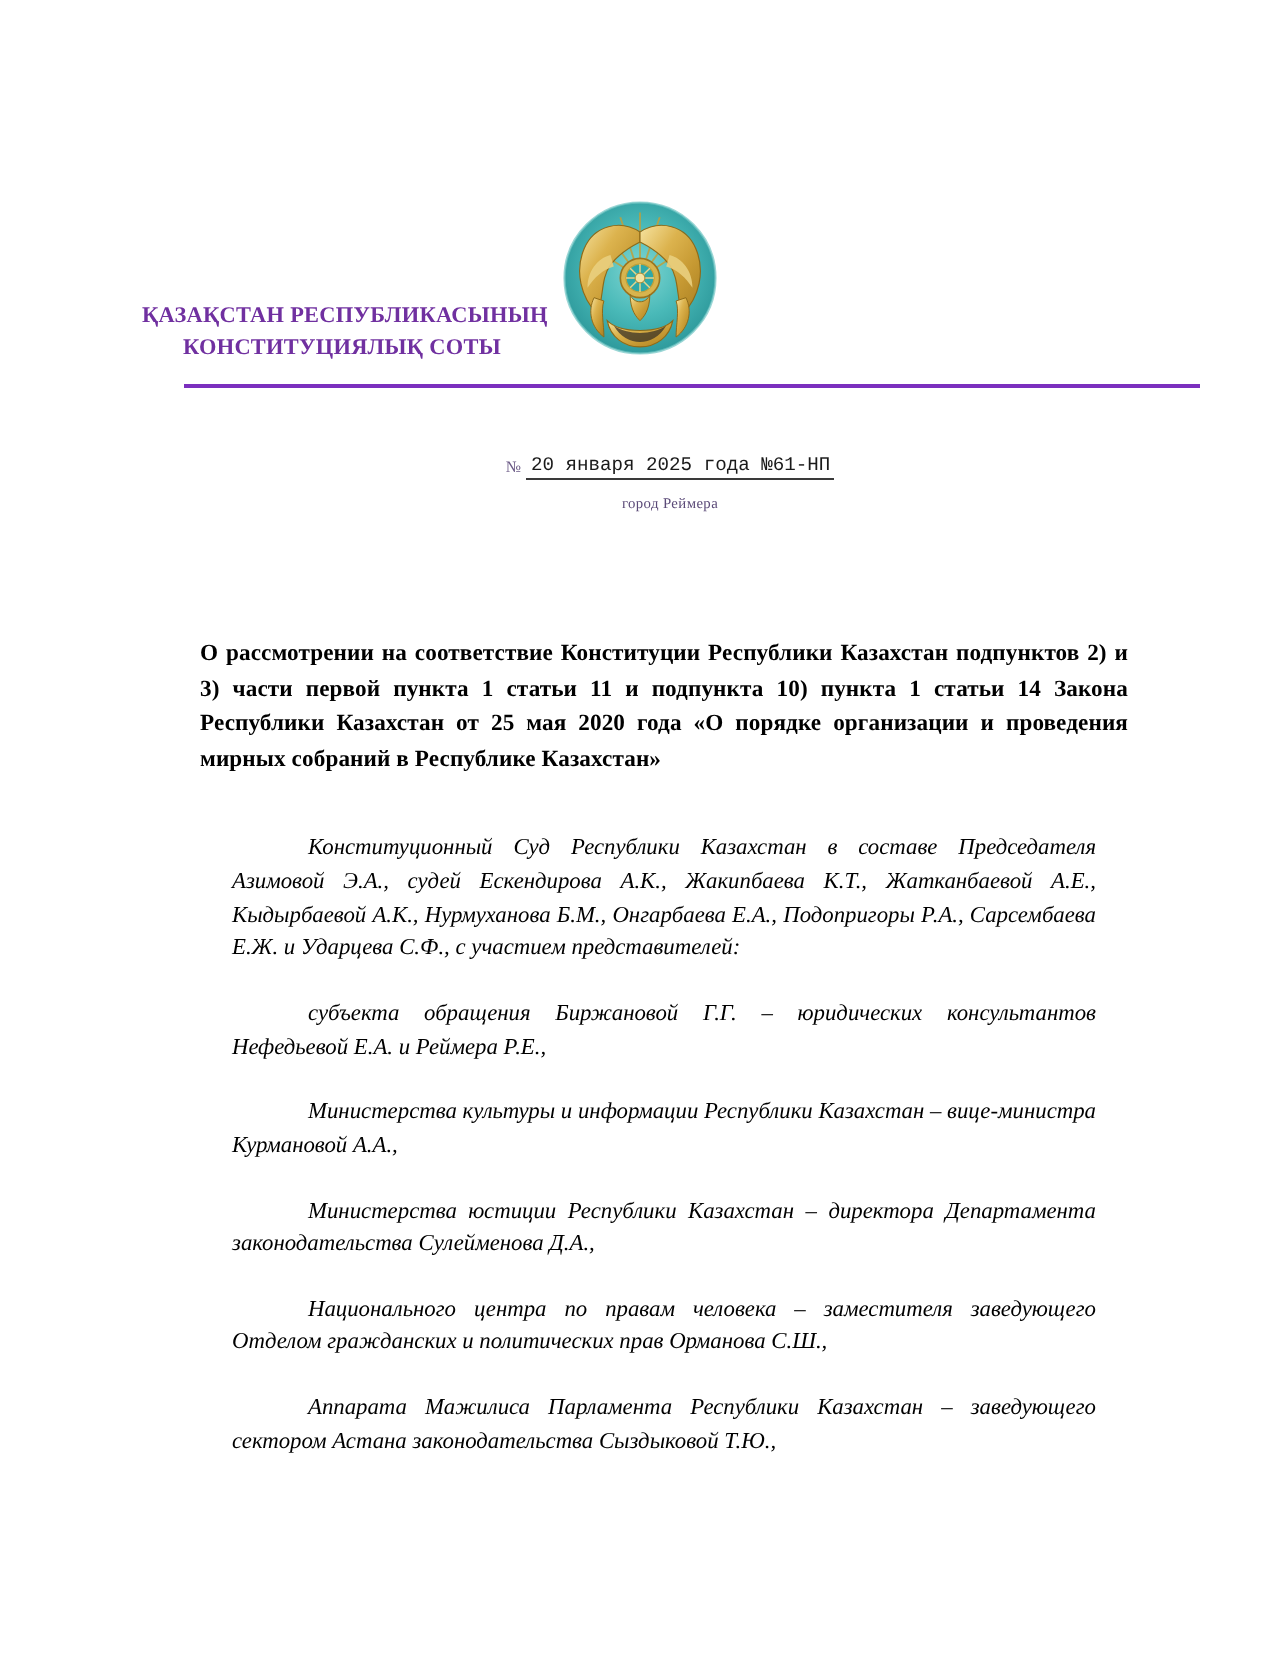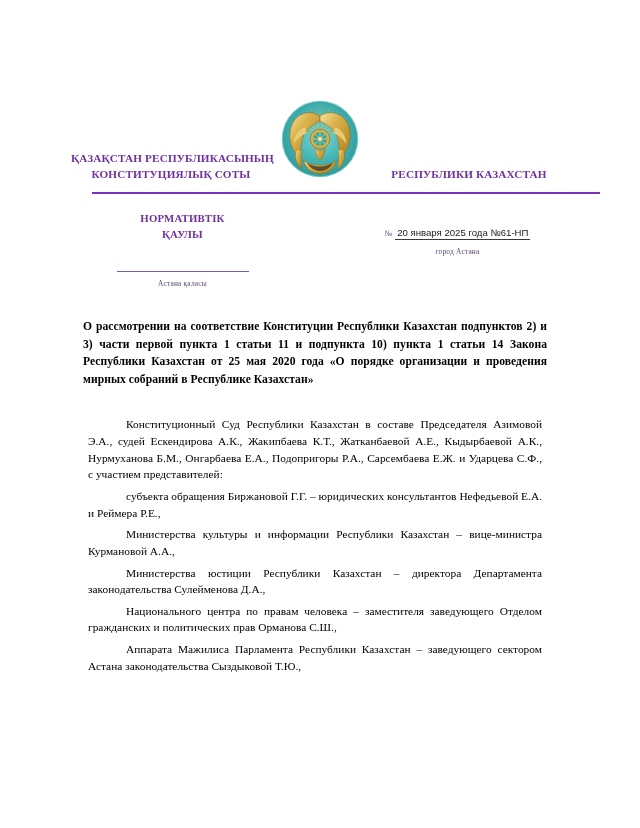--- a/index.html
+++ b/index.html
@@ -121,34 +121,34 @@
     font-size: 8px;
     line-height: 1;
     padding-bottom: 2px;
   }
   .date-val {
     font-size: 9.6px;
     color: #1a1a1a;
     border-bottom: 1px solid #3a3a3a;
     padding: 0 2px 1px 2px;
     white-space: nowrap;
-    font-family: Liberation Sans, sans-serif;
+    font-family: Liberation Mono, monospace;
   }
   .city {
     margin-top: 7px;
     font-size: 7.4px;
     color: #5b4a78;
     letter-spacing: 0.2px;
   }
 
   
   .content {
     position: absolute;
     top: 318px;
-    left: 83px;
+    left: 100px;
     width: 464px;
   }
   .doc-title {
     font-size: 11.6px;
     font-weight: bold;
     line-height: 1.52;
     text-align: justify;
     text-align-last: left;
     letter-spacing: 0.05px;
   }
@@ -161,21 +161,22 @@
   }
   .body-block {
     margin-top: 28px;
   }
   .para {
     font-size: 11.4px;
     line-height: 1.46;
     text-align: justify;
     text-align-last: left;
     text-indent: 38px;
-    margin: 5px;
+    margin: 16px;
+    font-style: italic;
   }
 </style>
 </head>
 <body>
 
 <div class="page">
 
   <div class="header">
 
     <div class="header-col left">
@@ -236,45 +237,34 @@
 
         <path d="M30 76 C38 84 62 84 70 76 C68 86 60 92 50 92 C40 92 32 86 30 76 Z" fill="url(#goldg)" stroke="#8e6a18" stroke-width="0.7"></path>
         <path d="M34 79 C42 85 58 85 66 79 C62 86 56 89 50 89 C44 89 38 86 34 79 Z" fill="#3a3327" opacity="0.75"></path>
         <path d="M44 60 C46 66 54 66 56 60 C56 70 52 74 50 76 C48 74 44 70 44 60 Z" fill="url(#goldg)" stroke="#8e6a18" stroke-width="0.6"></path>
 
         <circle cx="50" cy="50" r="46" fill="none" stroke="#6fc5c3" stroke-width="1.4" opacity="0.7"></circle>
       </svg>
     </div>
 
     <div class="header-col right">
-      <span class="header-line">РЕСПУБЛИКИ КАЗАХСТАН</span>
     </div>
   </div>
 
   <div class="rule"></div>
 
   <div class="subheader">
 
-    <div class="sub-col left">
-      <div class="sub-title">
-        <span>НОРМАТИВТІК</span>
-        <span>ҚАУЛЫ</span>
-      </div>
-      <div class="sub-blank">
-        <div class="underline"></div>
-      </div>
-      <div class="city">Астана қаласы</div>
-    </div>
 
     <div class="sub-col right">
       <div class="date-row">
         <span class="num-sign">№</span>
         <span class="date-val">20 января 2025 года №61-НП</span>
       </div>
-      <div class="city">город Астана</div>
+      <div class="city">город Реймера</div>
     </div>
   </div>
 
   <div class="content">
 
     <div class="doc-title">О рассмотрении на соответствие Конституции Республики Казахстан подпунктов 2) и 3) части первой пункта 1 статьи 11 и подпункта 10) пункта 1 статьи 14 Закона Республики Казахстан от 25 мая 2020 года «О порядке организации и проведения мирных собраний в Республике Казахстан»</div>
 
 
     <div class="body-block">
       <p class="para">Конституционный Суд Республики Казахстан в составе Председателя Азимовой Э.А., судей Ескендирова А.К., Жакипбаева К.Т., Жатканбаевой А.Е., Кыдырбаевой А.К., Нурмуханова Б.М., Онгарбаева Е.А., Подопригоры Р.А., Сарсембаева Е.Ж. и Ударцева С.Ф., с участием представителей:</p>

